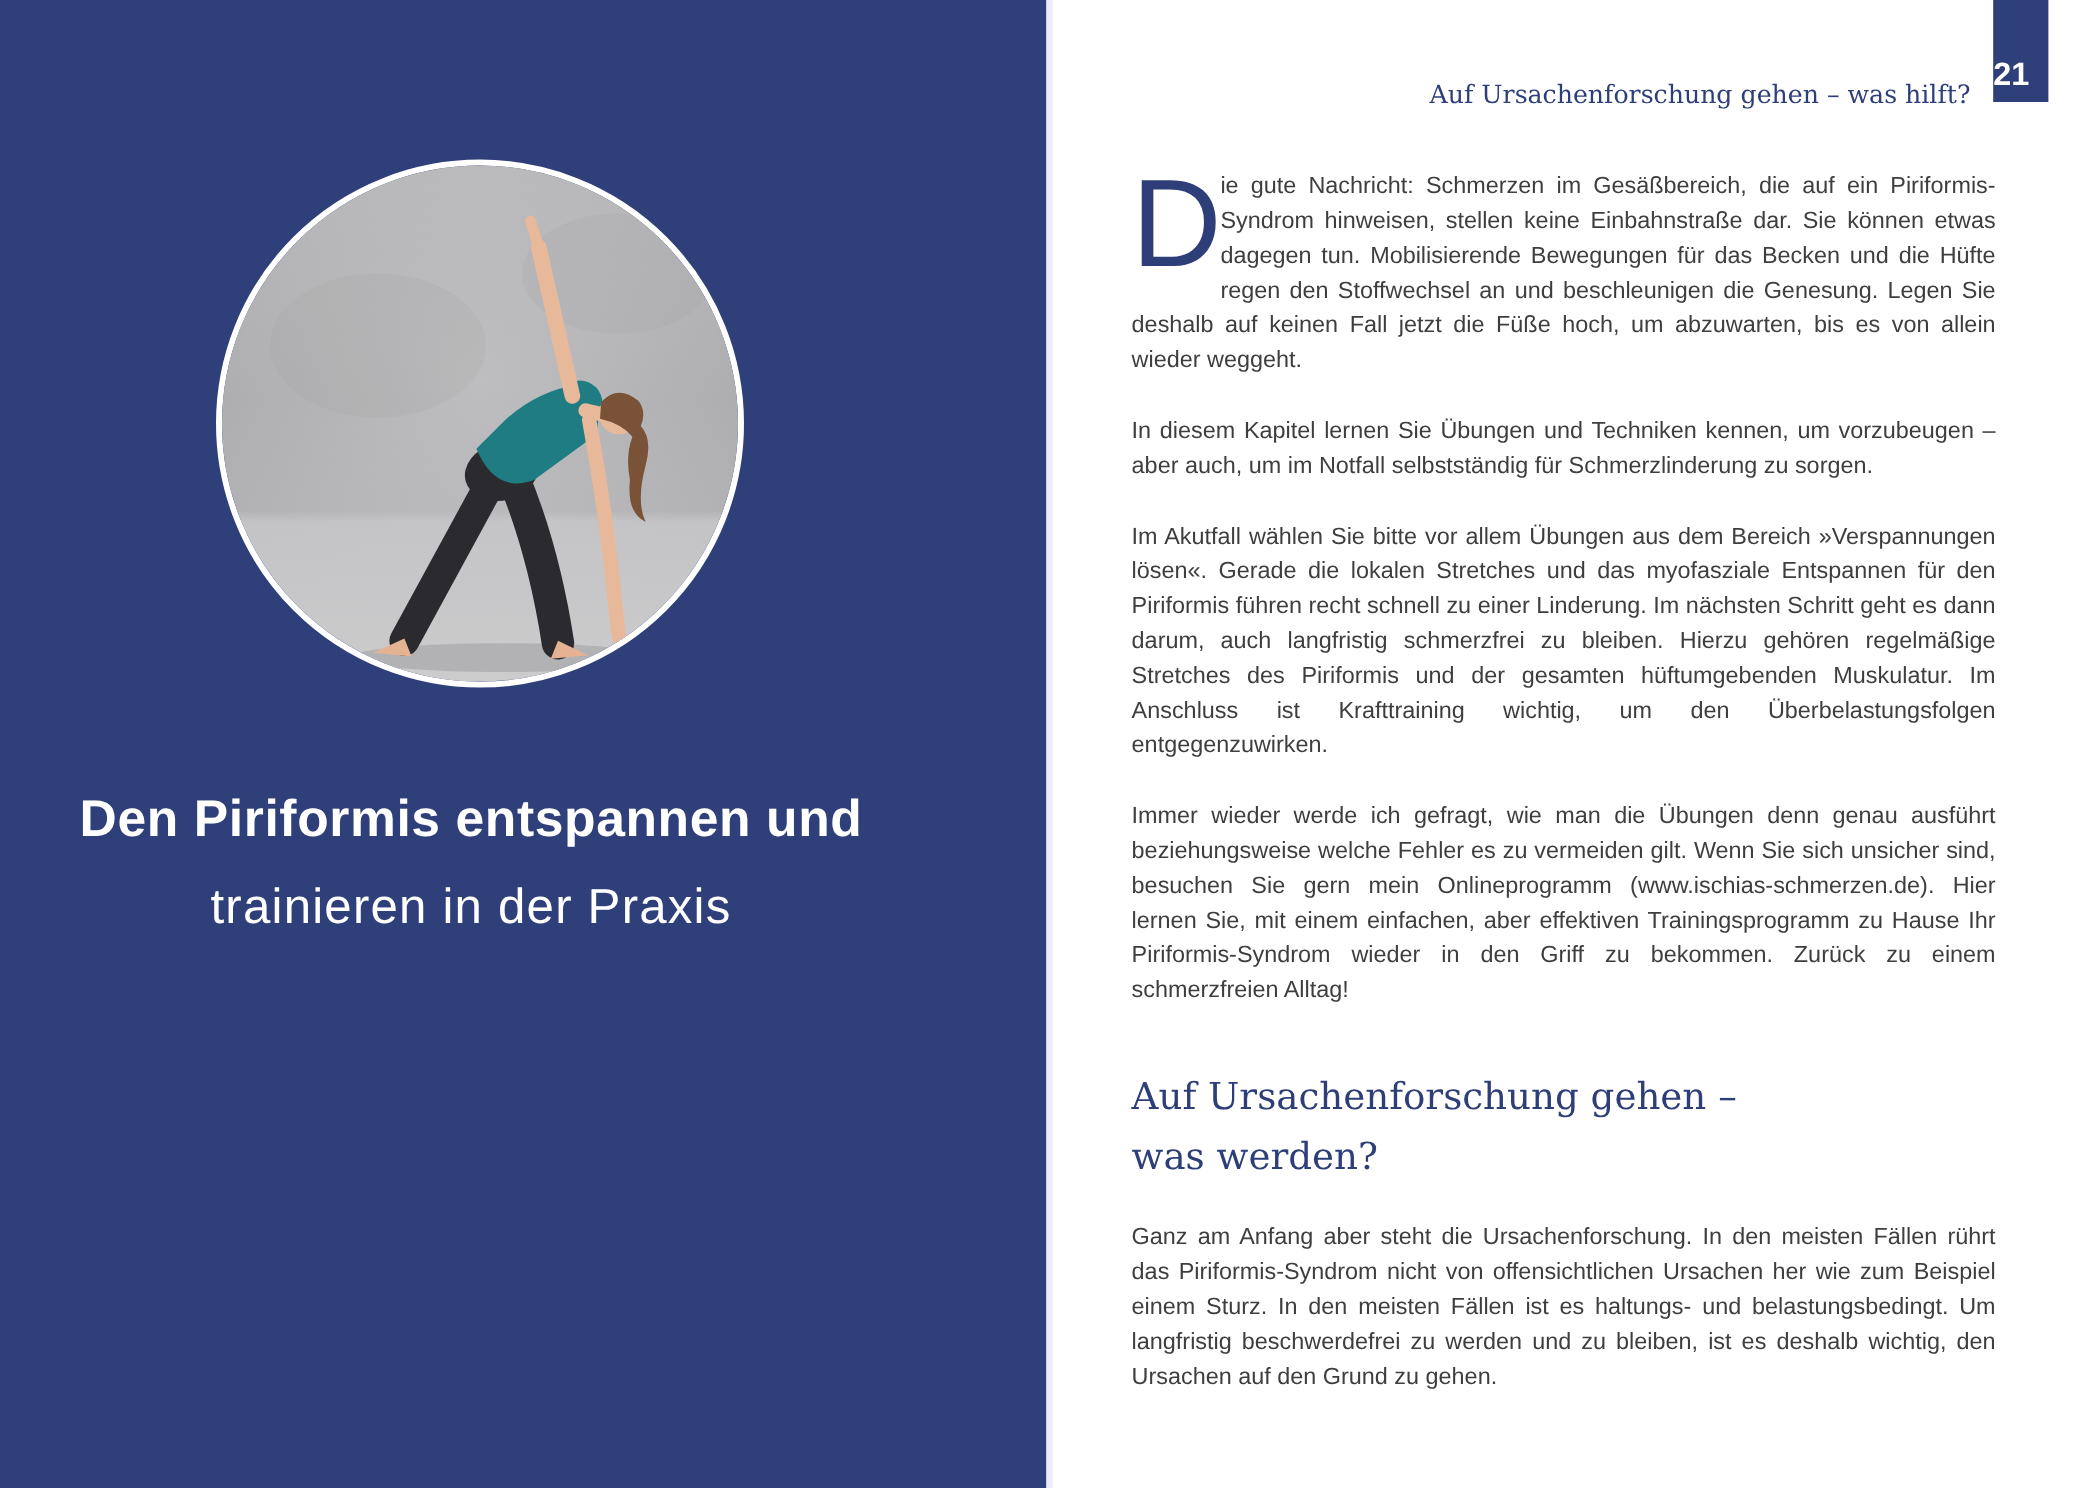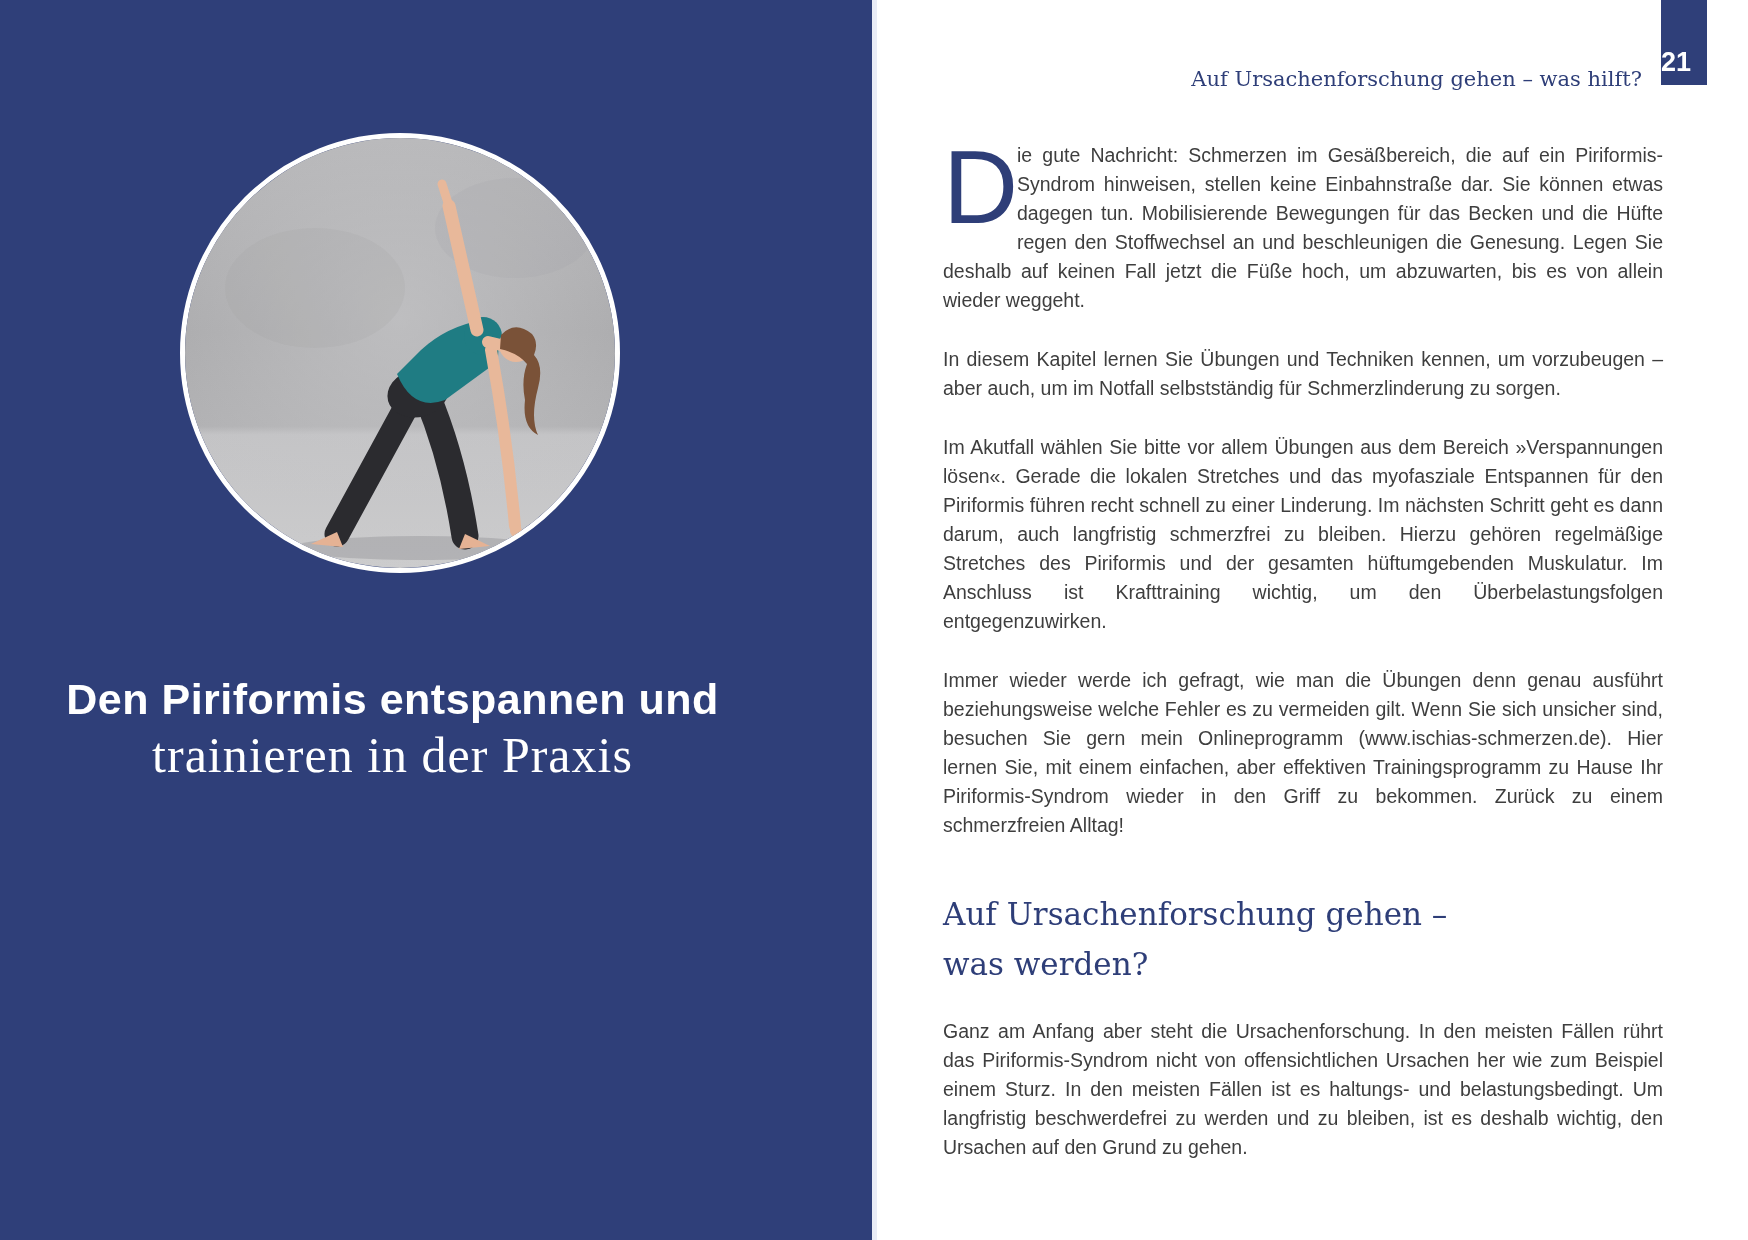--- a/index.html
+++ b/index.html
@@ -27,25 +27,25 @@
     position:absolute;left:180px;top:133px;width:430px;height:430px;
     border-radius:50%;border:5px solid #ffffff;overflow:hidden;
     box-sizing:content-box;
   }
   .photo-circle svg{display:block;}
   .chapter-title{
     position:absolute;left:0;top:655px;width:785px;text-align:center;color:#ffffff;
   }
   .chapter-title .line-bold{
     font-family:"Liberation Sans",sans-serif;font-weight:700;
-    font-size:43px;line-height:56px;letter-spacing:.5px;margin-top:16px;
+    font-size:43px;line-height:56px;letter-spacing:.5px;
   }
   .chapter-title .line-light{
-    font-family:Liberation Serif, serif;font-weight:400;
-    font-size:50px;line-height:56px;letter-spacing:1px;
+    font-family:Liberation Sans, sans-serif;font-weight:400;
+    font-size:41px;line-height:56px;letter-spacing:1px;margin-top:16px;
   }
 
   
   .running-head{
     position:absolute;top:67px;right:106px;
     font-family:"DejaVu Serif",serif;font-size:21px;color:var(--heading-blue);
     white-space:nowrap;
   }
   .page-tab{
     position:absolute;left:1661px;top:0;width:46px;height:85px;

